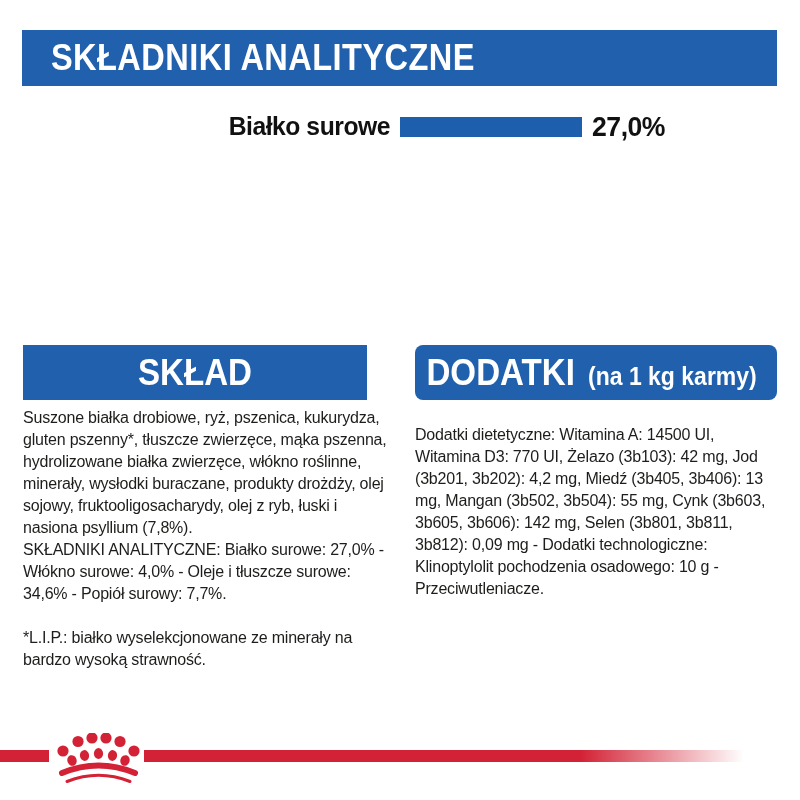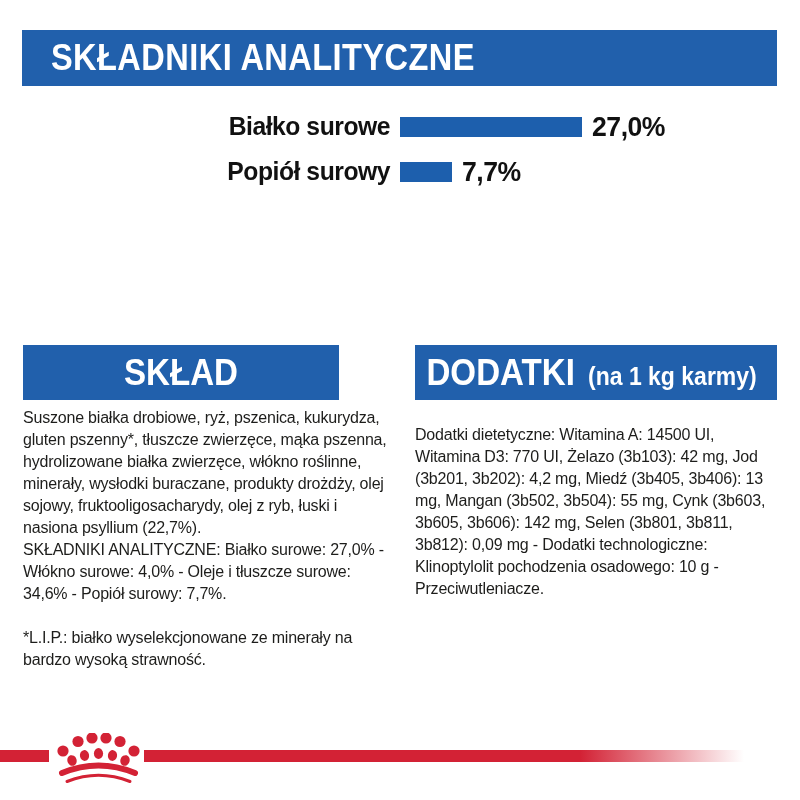--- a/index.html
+++ b/index.html
@@ -32,22 +32,22 @@
   .chart-value {
     margin-left:10px; font-weight:bold; font-size:28px; letter-spacing:-0.5px;
     transform:scaleX(0.95); transform-origin:left center; color:#111;
   }
 
   
   .col-header {
     position:absolute; top:345px; height:55px; background:var(--blue,#2160ac);
     display:flex; align-items:baseline; justify-content:center; color:#fff;
   }
-  .col-header.left  { left:23px;  width:316px; }
-  .col-header.right { left:415px; width:362px; }
+  .col-header.left  { left:23px;  width:344px; }
+  .col-header.right { left:415px; width:362px;border-radius:8px; }
   .col-header .big {
     font-weight:bold; font-size:36px; line-height:55px;
     transform:scaleX(0.92); transform-origin:center; white-space:nowrap;
   }
   .col-header .small {
     font-weight:bold; font-size:25px; line-height:55px; margin-left:7px;
     transform:scaleX(0.92); transform-origin:left center; white-space:nowrap;
   }
 
   
@@ -75,37 +75,32 @@
   <div class="top-header">
     <span>SKŁADNIKI ANALITYCZNE</span>
   </div>
 
   <div class="chart">
     <div class="chart-row">
       <div class="chart-label">Białko surowe</div>
       <div class="chart-bar" style="width: 182px;"></div>
       <div class="chart-value">27,0%</div>
     </div>
-    <div class="chart-row">
-      <div class="chart-label">Popiół surowy</div>
-      <div class="chart-bar" style="width: 52px;"></div>
-      <div class="chart-value">7,7%</div>
-    </div>
   </div>
 
   <div class="col-header left">
     <span class="big">SKŁAD</span>
   </div>
   <div class="col-header right">
     <span class="big">DODATKI</span>
     <span class="small">(na 1 kg karmy)</span>
   </div>
 
   <div class="body-col left">
-    <p>Suszone białka drobiowe, ryż, pszenica, kukurydza, gluten pszenny*, tłuszcze zwierzęce, mąka pszenna, hydrolizowane białka zwierzęce, włókno roślinne, minerały, wysłodki buraczane, produkty drożdży, olej sojowy, fruktooligosacharydy, olej z ryb, łuski i nasiona psyllium (22,7%).</p>
+    <p>Suszone białka drobiowe, ryż, pszenica, kukurydza, gluten pszenny*, tłuszcze zwierzęce, mąka pszenna, hydrolizowane białka zwierzęce, włókno roślinne, minerały, wysłodki buraczane, produkty drożdży, olej sojowy, fruktooligosacharydy, olej z ryb, łuski i nasiona psyllium (7,8%).</p>
     <p>SKŁADNIKI ANALITYCZNE: Białko surowe: 27,0% - Włókno surowe: 4,0% - Oleje i tłuszcze surowe: 34,6% - Popiół surowy: 7,7%.</p>
     <p class="footnote">*L.I.P.: białko wyselekcjonowane ze minerały na bardzo wysoką strawność.</p>
   </div>
 
   <div class="body-col right">
     <p>Dodatki dietetyczne: Witamina A: 14500 UI, Witamina D3: 770 UI, Żelazo (3b103): 42 mg, Jod (3b201, 3b202): 4,2 mg, Miedź (3b405, 3b406): 13 mg, Mangan (3b502, 3b504): 55 mg, Cynk (3b603, 3b605, 3b606): 142 mg, Selen (3b801, 3b811, 3b812): 0,09 mg - Dodatki technologiczne: Klinoptylolit pochodzenia osadowego: 10 g - Przeciwutleniacze.</p>
   </div>
 
   <div class="footer-line-left"></div>
   <div class="footer-line-right"></div>

